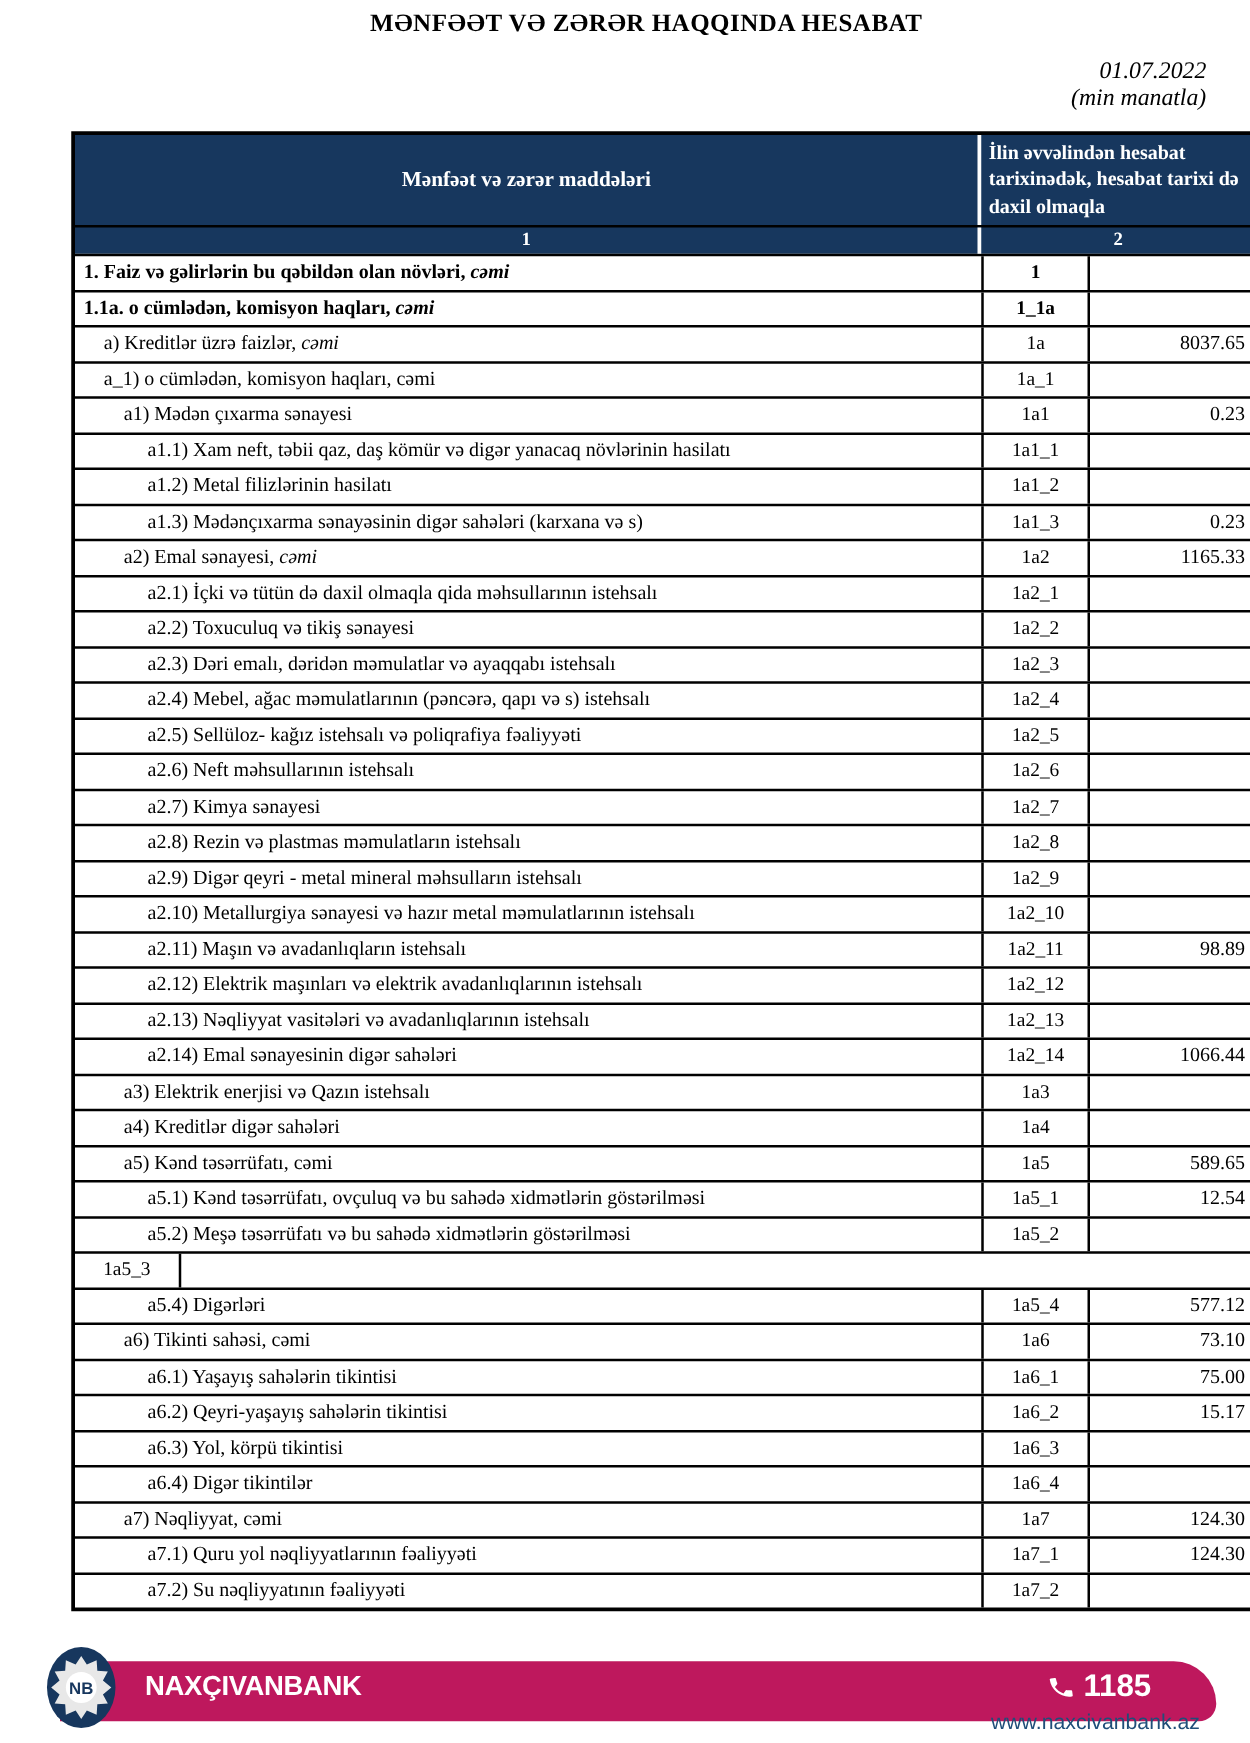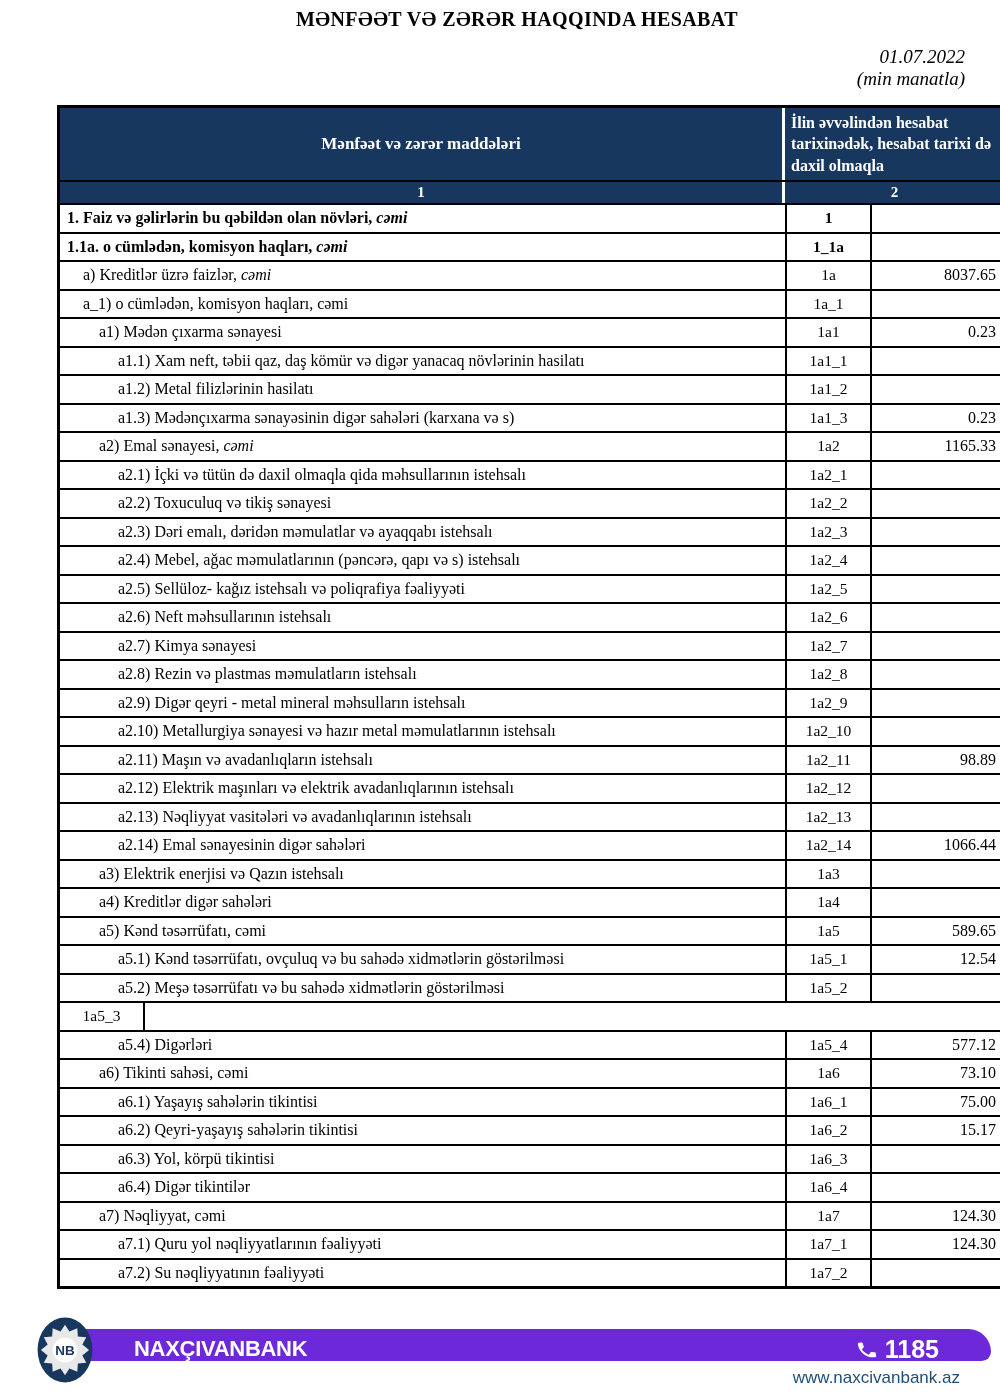--- a/index.html
+++ b/index.html
@@ -66,22 +66,22 @@
   }
   .row.bold { font-weight:bold; }
   .ind-0 .lbl-wrap { padding-left:7px; }
   .ind-1 .lbl-wrap { padding-left:23px; }
   .ind-2 .lbl-wrap { padding-left:39px; }
   .ind-3 .lbl-wrap { padding-left:58px; }
   .lbl-i { font-style:italic; }
 
   
   .footer-bar {
-    position:absolute; left:34px; top:1329px; width:925px; height:32px;
-    background:#6d28d9;
+    position:absolute; left:16px; top:1329px; width:925px; height:48px;
+    background:#be185d;
     border-radius:0 44px 18px 0;
   }
   .wordmark {
     position:absolute; left:68px; top:7px;
     font-family:"Liberation Sans", sans-serif;
     color:#fff; font-size:22px; letter-spacing:-0.3px;
     white-space:nowrap;
   }
   .wordmark .p1 { font-weight:700; }
   .wordmark .p2 { font-weight:900; }

